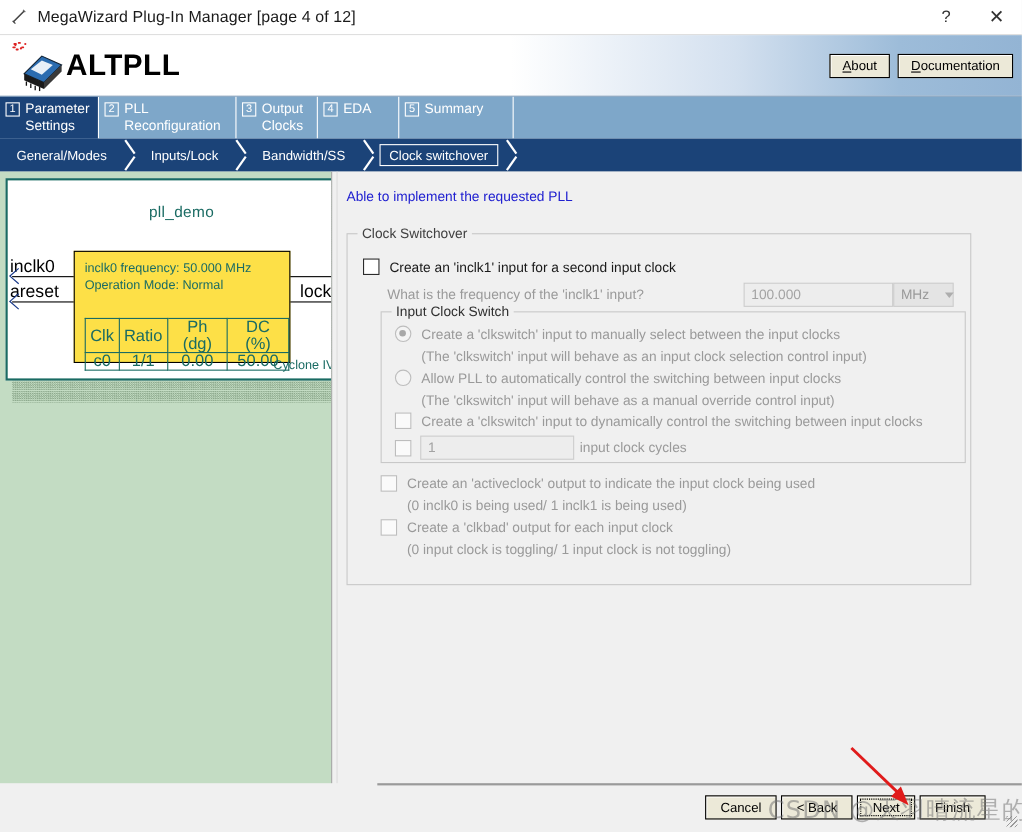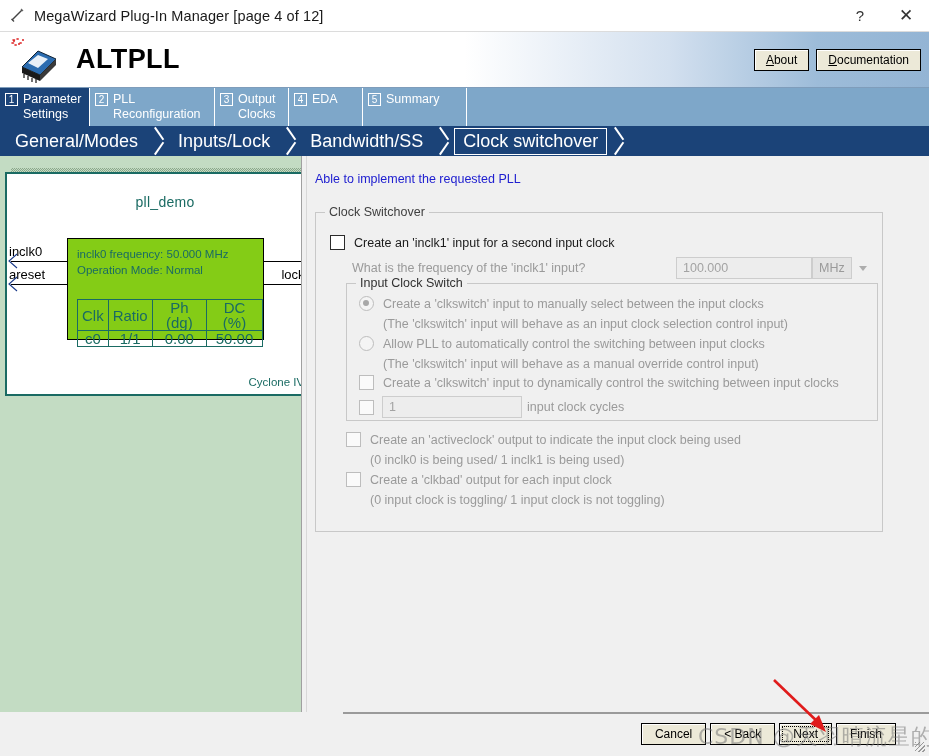--- a/index.html
+++ b/index.html
@@ -41,21 +41,21 @@
     height:56px;
     background: linear-gradient(to right, #ffffff 0%, #ffffff 50%, #d3e0ef 72%, #9dbcd9 88%, #93b4d4 100%);
     display:flex; align-items:center; position:relative;
     border-bottom:1px solid #7f9dbb;
   }
   .header-logo {
     width:52px; height:46px; margin-left:8px; position:relative; flex:0 0 auto;
   }
   .header-title {
     font-size:27px; font-weight:bold; color:#000;
-    margin-left:16px; letter-spacing:0.4px;
+    margin-left:0; letter-spacing:0.4px;
   }
   .header-btns { margin-left:auto; margin-right:8px; display:flex; gap:7px; }
   .hdr-btn {
     background:#ece9d8;
     border:1px solid #000;
     padding:3px 11px; font-size:12px; color:#000;
     font-family:"Liberation Sans", sans-serif;
     box-shadow: inset 1px 1px 0 #fff;
     cursor:default;
   }
@@ -82,21 +82,21 @@
   }
   .tab1 .lbl { display:block; }
   .tab1-filler { flex:1; border-right:none; }
 
   .tabrow2 {
     height:30px; background:#1b4378;
     display:flex; align-items:center;
     position:relative; padding-left:6px;
   }
   .tab2 {
-    color:#ffffff; font-size:18px; padding:3px 9px;
+    color:#ffffff; font-size:12px; padding:3px 9px;
     cursor:default; white-space:nowrap;
   }
   .tab2.active { border:1px solid #ffffff; padding:2px 8px; }
   .chev {
     width:22px; height:26px; flex:0 0 auto;
     position:relative;
   }
   .chev::before, .chev::after {
     content:''; position:absolute; background:#ffffff;
     width:1.5px; height:15px; left:7px;
@@ -113,46 +113,46 @@
     overflow:hidden;
   }
   .splitter {
     width:6px; background:#f0f0f0; border-left:1px solid #a0a0a0;
     border-right:1px solid #d8d8d8; flex:0 0 auto;
   }
   .rightpane { flex:1; background:#f0f0f0; position:relative; }
 
   
   .diagram {
-    position:absolute; left:5px; top:16px; width:320px; height:224px;
+    position:absolute; left:5px; top:6px; width:320px; height:184px;
     background:#ffffff; border:2px solid #1a6b63;
   }
   .diagram-shadow {
     position:absolute; left:11px; top:12px; width:320px; height:198px;
     background: repeating-conic-gradient(#8ba78b 0% 25%, #c3dcc3 0% 50%) 0 0/2px 2px;
   }
   .dg-title {
     text-align:center; color:#1a6b63; font-size:14px;
     margin-top:20px; letter-spacing:0.3px;
   }
   .dg-inner {
     position:absolute; left:60px; top:64px; width:197px; height:102px;
-    background:#84cc16; border:1px solid #000;
+    background:#fde047; border:1px solid #000;
     padding:7px 0 0 9px;
   }
   .dg-line { color:#1a6b63; font-size:11.5px; line-height:16px; }
   .dg-table {
     border-collapse:collapse; margin-top:21px; color:#1a6b63; font-size:15px;
   }
   .dg-table td, .dg-table th {
     border:1px solid #1a6b63; padding:0px 4px; text-align:center;
     font-weight:normal; line-height:15px;
   }
   .port {
-    position:absolute; color:#000; font-size:13px;
+    position:absolute; color:#000; font-size:16px;
   }
   .port-wire {
     position:absolute; height:1px; background:#1a3a8a;
   }
   .dg-device {
     position:absolute; right:8px; bottom:6px;
     color:#1a6b63; font-size:11.5px;
   }
 
   
@@ -400,21 +400,21 @@
       <div class="row" style="left:14px; top:22px;">
         <div class="cb"></div>
         <div class="lbl-on">Create an 'inclk1' input for a second input clock</div>
       </div>
 
       <div class="row" style="left:36px; top:48px;">
         <div class="lbl-sub">What is the frequency of the 'inclk1' input?</div>
       </div>
       <div class="row" style="left:360px; top:44px;">
         <div class="txtin" style="width:136px">100.000</div>
-        <div class="combo" style="width:40px">
+        <div class="combo" style="width:55px">
           <span>MHz</span>
           <span class="caret"></span>
         </div>
       </div>
 
       <div class="groupbox gb-inner">
         <div class="gb-title">Input Clock Switch</div>
 
         <div class="row" style="left:36px; top:33px;">
           <div class="lbl-sub">(The 'clkswitch' input will behave as an input clock selection control input)</div>

